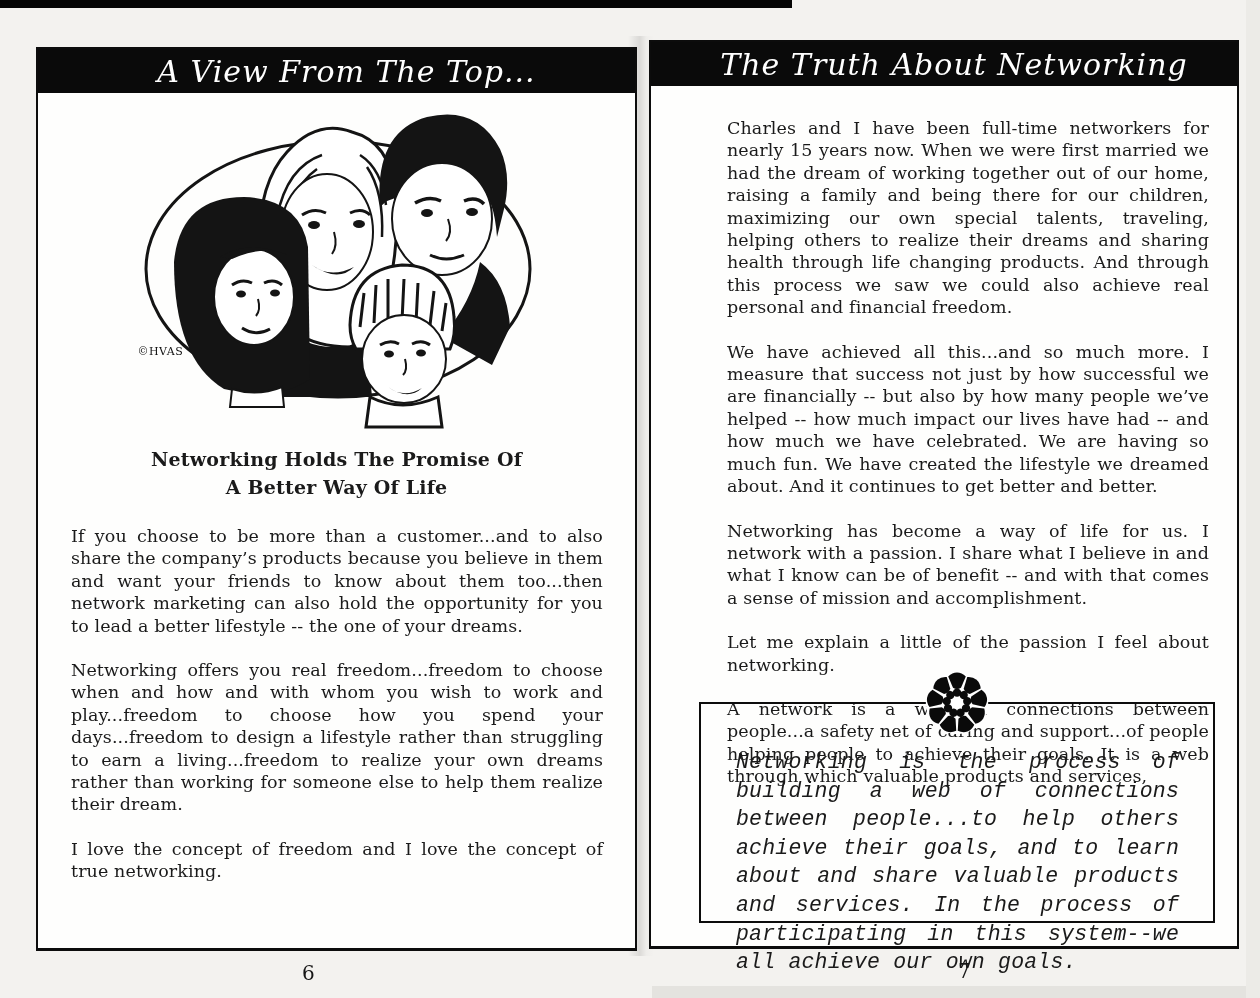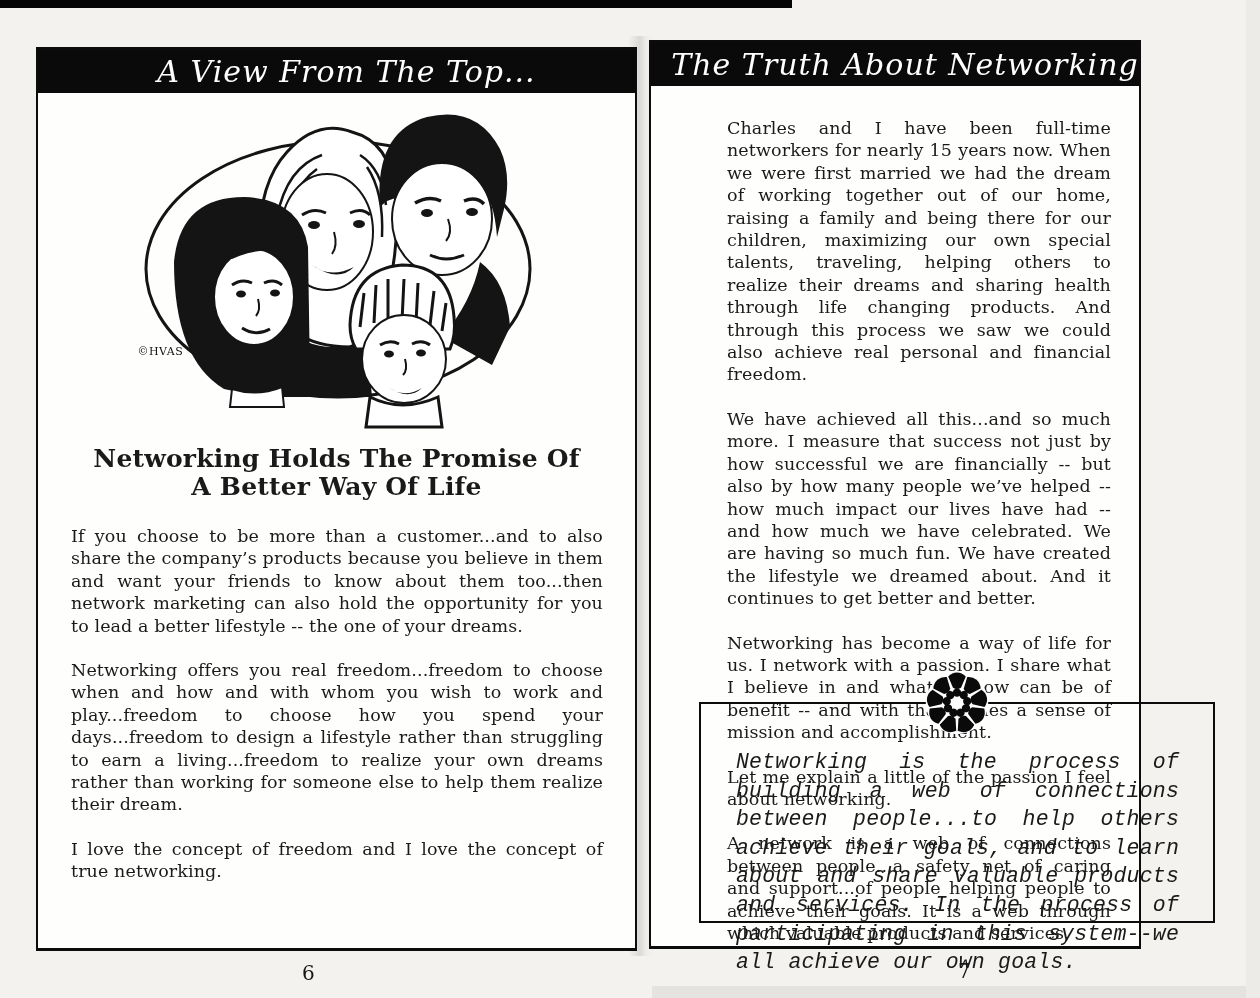--- a/index.html
+++ b/index.html
@@ -11,32 +11,32 @@
   
   .artifact-top-strip{position:absolute;left:0;top:0;width:792px;height:8px;background:#050505;}
   .artifact-bottom-band{position:absolute;left:652px;top:986px;width:608px;height:12px;background:#e4e3df;}
   .artifact-right-band{position:absolute;left:1246px;top:0;width:14px;height:998px;background:#ecebe7;}
   .gutter-shadow{position:absolute;left:628px;top:36px;width:26px;height:920px;
     background:linear-gradient(90deg,rgba(0,0,0,0) 0%,rgba(0,0,0,0.10) 45%,rgba(0,0,0,0.02) 70%,rgba(0,0,0,0) 100%);}
 
   
   .page{position:absolute;background:#fefefd;border:2px solid #0c0c0c;box-sizing:border-box;}
   .page-left{left:36px;top:47px;width:601px;height:904px;border-bottom-width:3px;}
-  .page-right{left:649px;top:40px;width:492px;height:909px;border-bottom-width:3px;}
+  .page-right{left:649px;top:40px;width:590px;height:909px;border-bottom-width:3px;}
 
   .banner{height:44px;background:#0a0a0a;display:flex;align-items:center;justify-content:center;}
   .banner-title{
     color:#ffffff;font-style:italic;font-size:30px;letter-spacing:1px;
     font-family:"DejaVu Serif","Liberation Serif",serif;white-space:nowrap;margin-left:20px;
   }
 
   
   .illustration-wrap{width:450px;height:342px;margin:4px auto 0 auto;position:relative;}
   .page-heading{
-    text-align:center;font-weight:bold;font-size:25px;line-height:28px;margin-top:6px;
+    text-align:center;font-weight:bold;font-size:19px;line-height:28px;margin-top:6px;
     letter-spacing:0.2px;
   }
   .body-copy{padding:0 32px 0 33px;}
   .body-copy p{
     margin:0 0 22px 0;font-size:17.5px;line-height:22.4px;text-align:justify;
     letter-spacing:0.1px;
   }
   .page-left .body-copy{margin-top:24px;}
   .page-right .body-copy{margin-top:31px;padding:0 28px 0 76px;}
 

